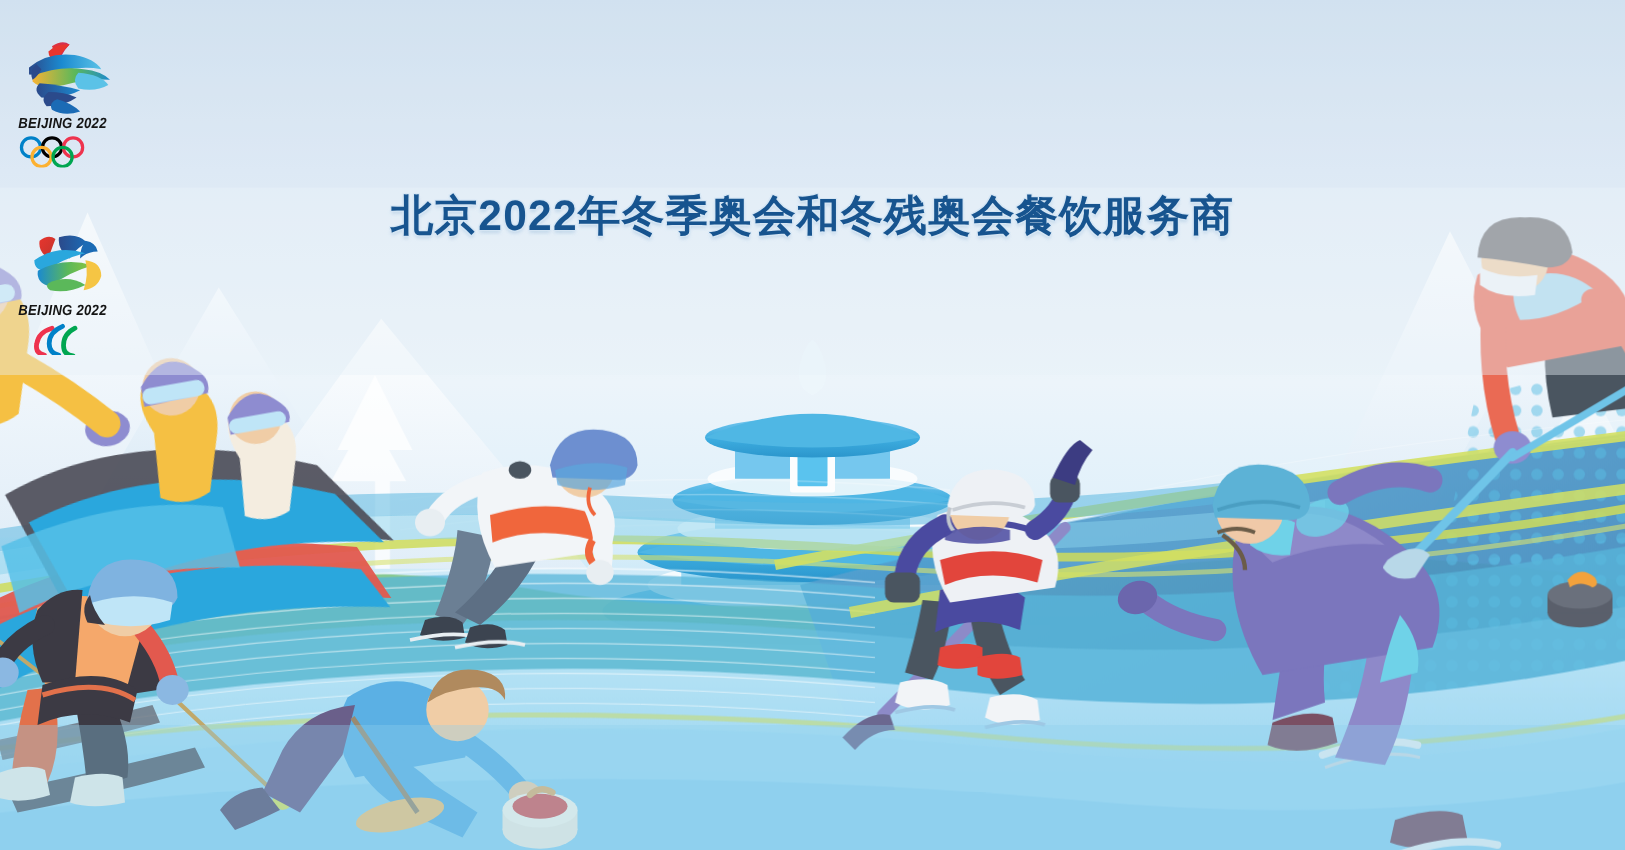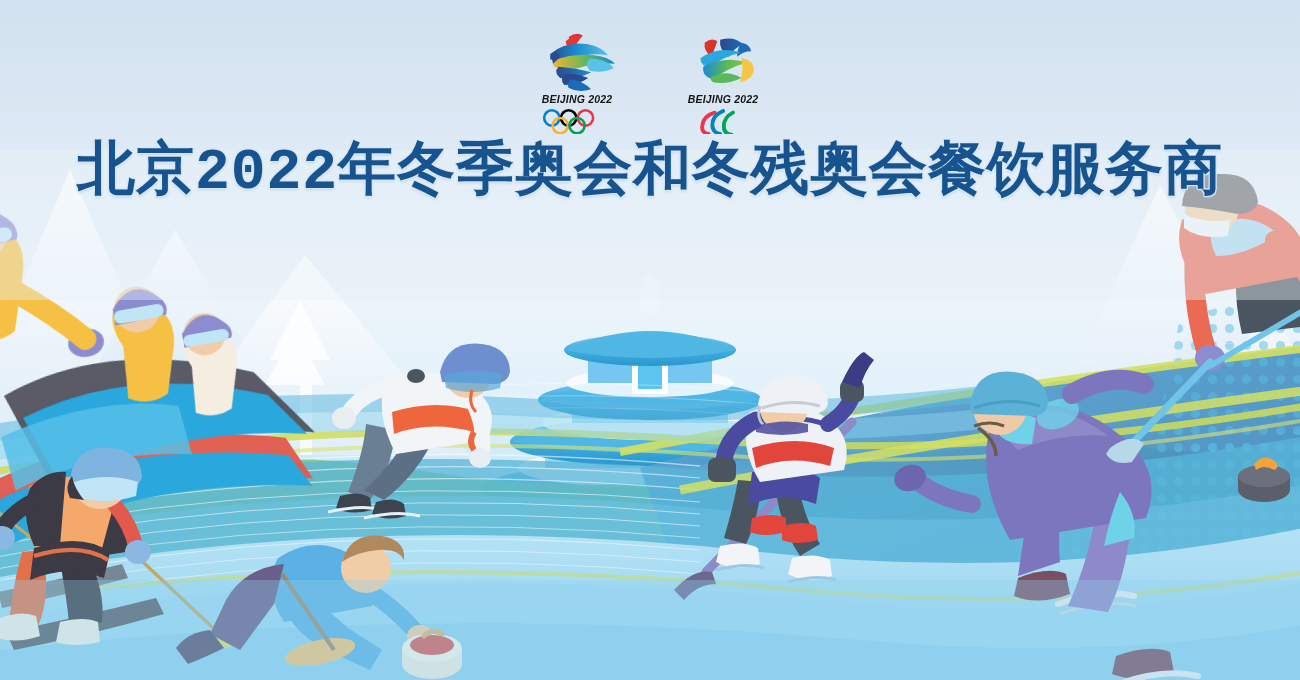--- a/index.html
+++ b/index.html
@@ -14,42 +14,43 @@
     background:linear-gradient(180deg,#cfe0ef 0%, #dfeaf6 18%, #eaf2f9 38%, #e8f1f8 55%, #bfe4f6 75%, #8fd0ef 100%);
   }
   .layer { position:absolute; inset:0; }
   .layer svg { display:block; width:1300px; height:680px; }
 
   
   #emblems {
     position:absolute; left:0; right:0; top:30px;
     display:flex; justify-content:center; align-items:flex-start; gap:46px;
     z-index:40;
+    flex-direction:column;
   }
   .emblem { width:100px; display:flex; flex-direction:column; align-items:center; }
   .emblem .mark { width:86px; height:62px; }
   .emblem .wordmark {
     font-family:"Liberation Sans","DejaVu Sans",sans-serif;
     font-weight:bold; font-style:italic;
     font-size:10.5px; letter-spacing:.2px;
     color:#141414; margin-top:1px;
     transform:scaleY(1.12);
   }
   .emblem .sub { height:26px; margin-top:3px; }
 
   
   #title-wrap {
     position:absolute; left:0; right:0; top:142px;
     text-align:center; z-index:45;
   }
   #page-title {
     display:inline-block;
-    font-family:Liberation Mono, monospace;
+    font-family:Liberation Sans, sans-serif;
     font-weight:bold;
-    font-size:58px;
+    font-size:34px;
     line-height:62px;
     letter-spacing:1px;
     color:#17548f;
     text-shadow:
        0 0 1px #cfe2f2,
        1px 1px 0 #d6e6f4,
       -1px 1px 0 #d6e6f4,
        1px -1px 0 #d6e6f4,
       -1px -1px 0 #d6e6f4,
        0 2px 3px rgba(180,205,228,.75);

